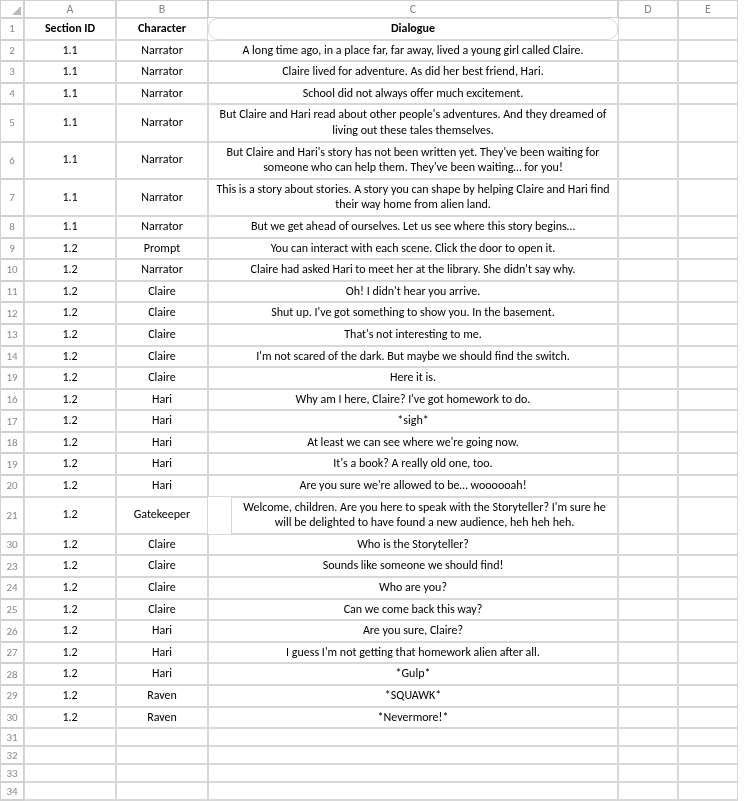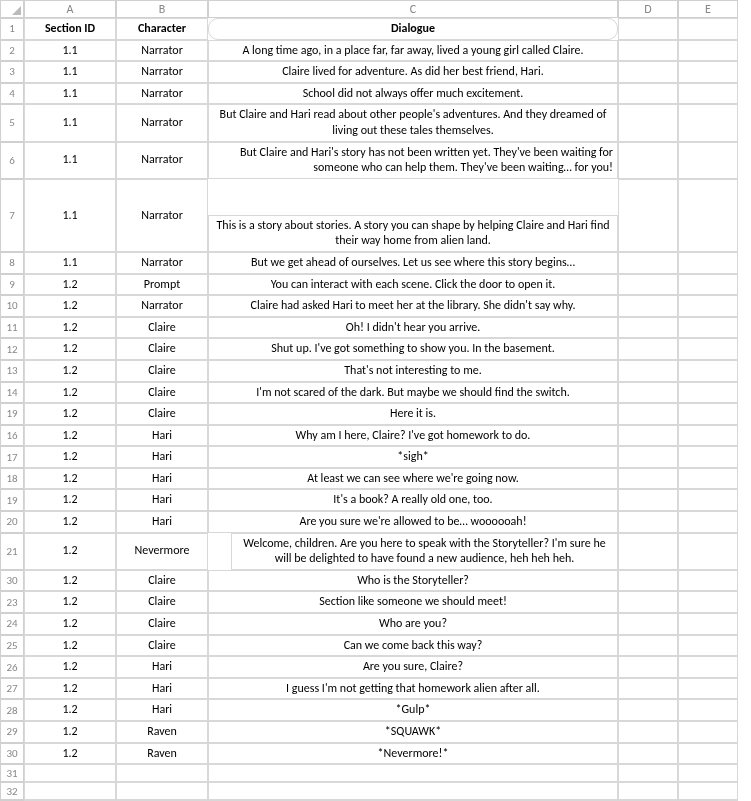--- a/index.html
+++ b/index.html
@@ -102,27 +102,27 @@
     <div class="cell center"></div>
     <div class="rowhdr" style="min-height: 34px;">5</div>
     <div class="cell center multi" style="min-height: 34px;">1.1</div>
     <div class="cell center multi" style="min-height: 34px;">Narrator</div>
     <div class="cell center multi" style="min-height: 34px;">But Claire and Hari read about other people's adventures. And they dreamed of living out these tales themselves.</div>
     <div class="cell center multi" style="min-height: 34px;"></div>
     <div class="cell center multi" style="min-height: 34px;"></div>
     <div class="rowhdr" style="min-height: 34px;">6</div>
     <div class="cell center multi" style="min-height: 34px;">1.1</div>
     <div class="cell center multi" style="min-height: 34px;">Narrator</div>
-    <div class="cell center multi" style="min-height: 34px; text-align: right;">But Claire and Hari's story has not been written yet. They've been waiting for someone who can help them. They've been waiting… for you!</div>
+    <div class="cell center multi" style="min-height: 34px;">But Claire and Hari's story has not been written yet. They've been waiting for someone who can help them. They've been waiting… for you!</div>
     <div class="cell center multi" style="min-height: 34px;"></div>
     <div class="cell center multi" style="min-height: 34px;"></div>
     <div class="rowhdr" style="min-height: 34px;">7</div>
     <div class="cell center multi" style="min-height: 34px;">1.1</div>
     <div class="cell center multi" style="min-height: 34px;">Narrator</div>
-    <div class="cell center multi" style="min-height: 34px; margin-top: 36px;">This is a story about stories. A story you can shape by helping Claire and Hari find their way home from alien land.</div>
+    <div class="cell center multi" style="min-height: 34px;">This is a story about stories. A story you can shape by helping Claire and Hari find their way home from alien land.</div>
     <div class="cell center multi" style="min-height: 34px;"></div>
     <div class="cell center multi" style="min-height: 34px;"></div>
     <div class="rowhdr">8</div>
     <div class="cell center">1.1</div>
     <div class="cell center">Narrator</div>
     <div class="cell center">But we get ahead of ourselves. Let us see where this story begins…</div>
     <div class="cell center"></div>
     <div class="cell center"></div>
     <div class="rowhdr">9</div>
     <div class="cell center">1.2</div>
@@ -191,34 +191,34 @@
     <div class="cell center"></div>
     <div class="cell center"></div>
     <div class="rowhdr">20</div>
     <div class="cell center">1.2</div>
     <div class="cell center">Hari</div>
     <div class="cell center">Are you sure we're allowed to be… woooooah!</div>
     <div class="cell center"></div>
     <div class="cell center"></div>
     <div class="rowhdr" style="min-height: 34px;">21</div>
     <div class="cell center multi" style="min-height: 34px;">1.2</div>
-    <div class="cell center multi" style="min-height: 34px;">Nevermore</div>
+    <div class="cell center multi" style="min-height: 34px;">Gatekeeper</div>
     <div class="cell center multi" style="min-height: 34px; margin-left: 23px;">Welcome, children. Are you here to speak with the Storyteller? I'm sure he will be delighted to have found a new audience, heh heh heh.</div>
     <div class="cell center multi" style="min-height: 34px;"></div>
     <div class="cell center multi" style="min-height: 34px;"></div>
     <div class="rowhdr">30</div>
     <div class="cell center">1.2</div>
     <div class="cell center">Claire</div>
     <div class="cell center">Who is the Storyteller?</div>
     <div class="cell center"></div>
     <div class="cell center"></div>
     <div class="rowhdr">23</div>
     <div class="cell center">1.2</div>
     <div class="cell center">Claire</div>
-    <div class="cell center">Section like someone we should meet!</div>
+    <div class="cell center">Sounds like someone we should find!</div>
     <div class="cell center"></div>
     <div class="cell center"></div>
     <div class="rowhdr">24</div>
     <div class="cell center">1.2</div>
     <div class="cell center">Claire</div>
     <div class="cell center">Who are you?</div>
     <div class="cell center"></div>
     <div class="cell center"></div>
     <div class="rowhdr">25</div>
     <div class="cell center">1.2</div>

